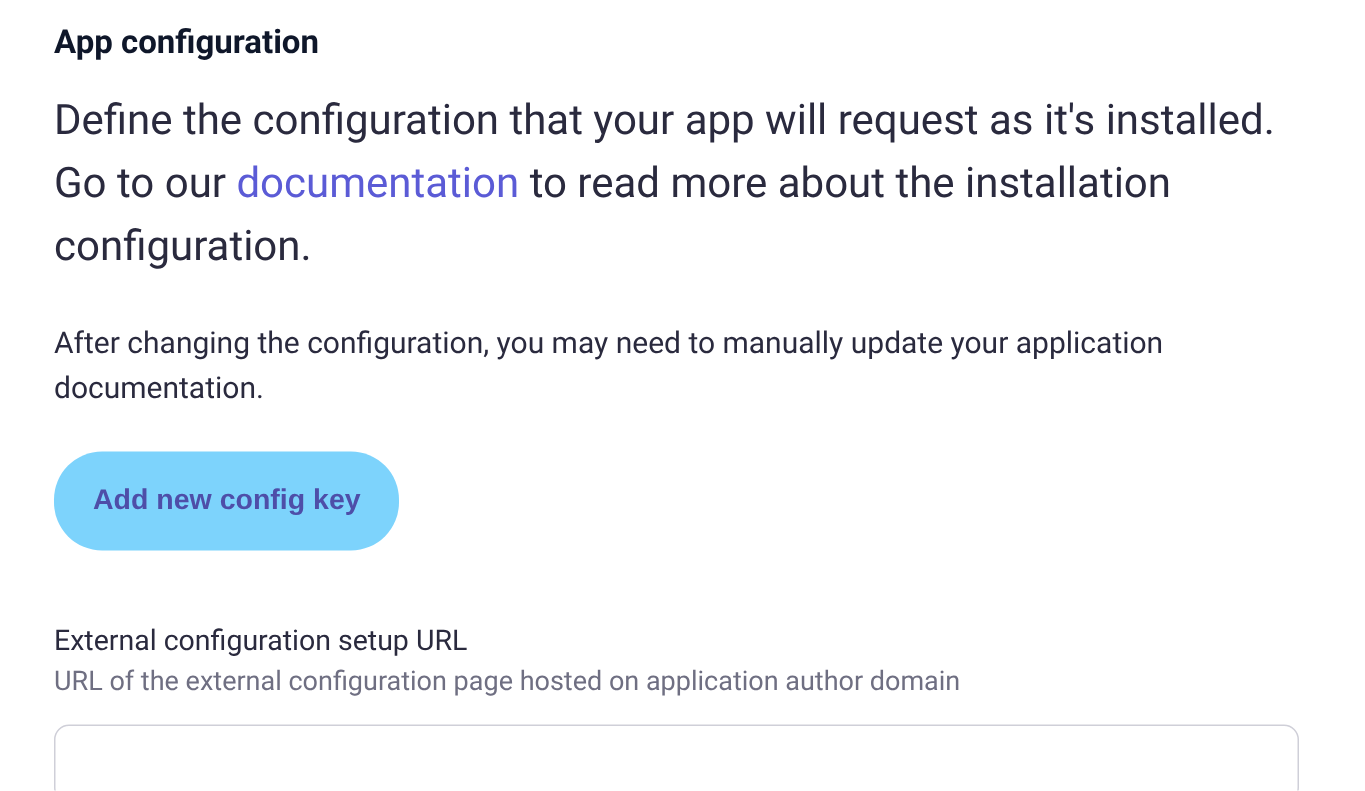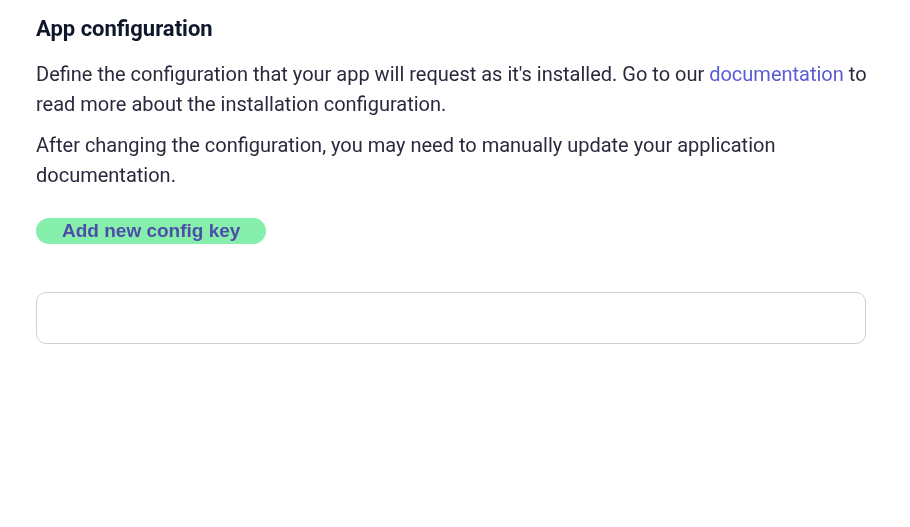--- a/index.html
+++ b/index.html
@@ -15,45 +15,45 @@
       height: 527px;
       padding: 16px 36px;
     }
     .section-title {
       font-size: 22px;
       font-weight: 700;
       color: #0f172a;
       margin-bottom: 18px;
     }
     .desc {
-      font-size: 20px;
+      font-size: 28px;
       line-height: 1.5;
       color: #2a2a3e;
-      margin-bottom: 11px;
+      margin-bottom: 28px;
       max-width: 840px;
     }
     .desc-link {
       color: #5b5bd6;
       text-decoration: none;
       cursor: pointer;
     }
     .sub-desc {
       font-size: 20px;
       line-height: 1.5;
       color: #2a2a3e;
       margin-bottom: 28px;
       max-width: 840px;
     }
     .pill-button {
       display: inline-block;
-      background: #86efac;
+      background: #7dd3fc;
       color: #4e4ea8;
       font-size: 19px;
       font-weight: 600;
-      padding: 2px 26px;
+      padding: 22px 26px;
       border-radius: 32px;
       border: none;
       cursor: pointer;
       margin-bottom: 48px;
     }
     .field-label {
       font-size: 19px;
       font-weight: 400;
       color: #2a2a3e;
       margin-bottom: 6px;
@@ -84,17 +84,19 @@
 
 <p class="desc">
   <span>Define the configuration that your app will request as it's installed. Go to our </span><a class="desc-link">documentation</a><span> to read more about the installation configuration.</span>
 </p>
 
 <p class="sub-desc">After changing the configuration, you may need to manually update your application documentation.</p>
 
 <button class="pill-button">Add new config key</button>
 
 <div>
+  <div class="field-label">External configuration setup URL</div>
+  <div class="field-helper">URL of the external configuration page hosted on application author domain</div>
   <input type="text" class="text-input" value="" style="">
 </div>
 
 
 
 
 </body></html>

